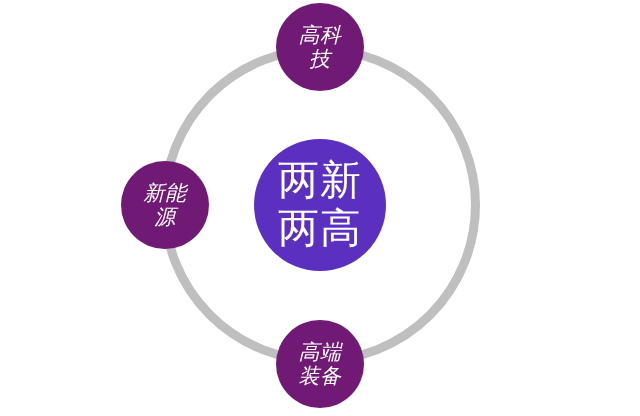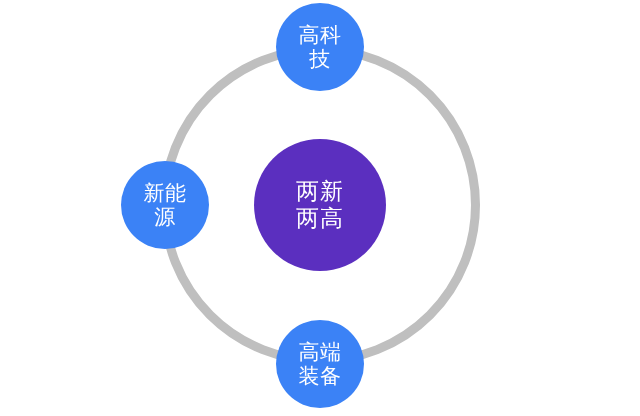--- a/index.html
+++ b/index.html
@@ -42,43 +42,44 @@
   }
   .node-label {
     display: block;
     color: #ffffff;
     line-height: 1.12;
     letter-spacing: 0.5px;
     white-space: pre-line;
   }
   
   .satellite {
-    background: #3b82f6;
+    background: #701a75;
     width: 88px;
     height: 88px;
+    font-style: italic;
   }
   .satellite .node-label {
     font-size: 21px;
     font-weight: 400;
     width: 64px;
   }
   #node-top    { left: 276px; top: 3px; }
   #node-right  { left: 431px; top: 161px; }
   #node-bottom { left: 276px; top: 320px; }
   #node-left   { left: 121px; top: 161px; }
   
   .center-node {
     background: #5b2fbf;
     width: 132px;
     height: 132px;
     left: 254px;
     top: 139px;
   }
   .center-node .node-label {
-    font-size: 23px;
+    font-size: 41px;
     font-weight: 400;
     width: 96px;
     line-height: 1.16;
     letter-spacing: 1px;
   }
 </style>
 </head>
 <body>
 
 <div id="diagram">

